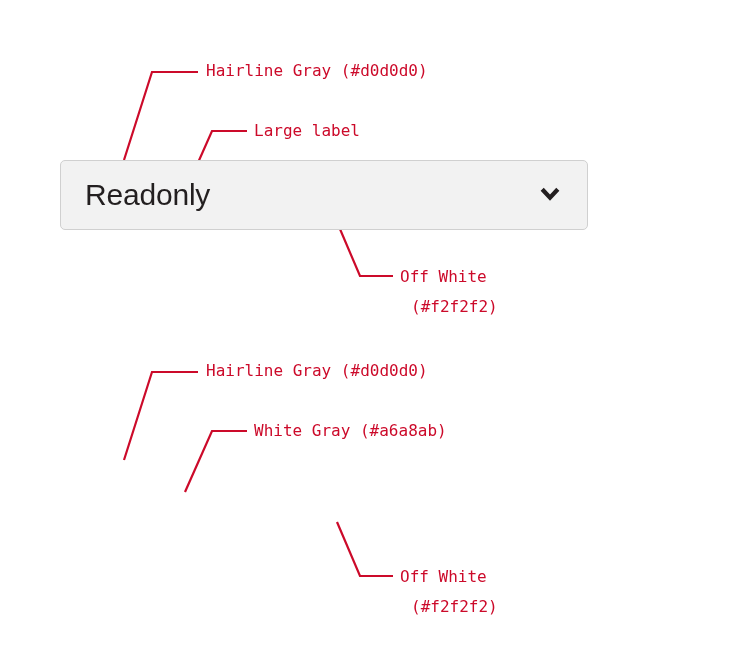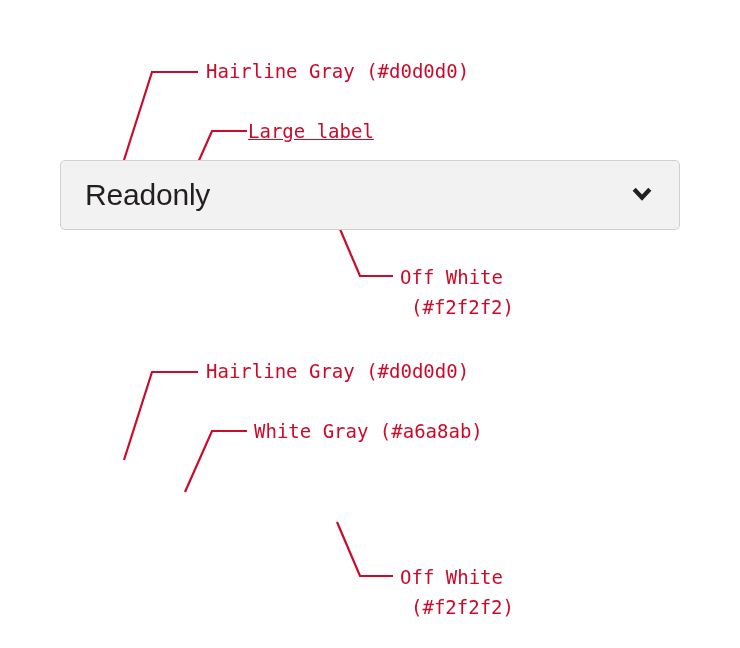--- a/index.html
+++ b/index.html
@@ -19,21 +19,21 @@
     position: absolute;
     left: 0;
     width: 740px;
   }
   #group-readonly { top: 0; }
   #group-disabled { top: 300px; }
 
   .select-field {
     position: absolute;
     left: 60px;
-    width: 620px;
+    width: 528px;
     height: 70px;
     box-sizing: border-box;
     background: #f2f2f2;
     border: 1px solid #d0d0d0;
     border-radius: 5px;
     display: flex;
     align-items: center;
     justify-content: space-between;
     padding: 0 22px 0 24px;
   }
@@ -50,21 +50,21 @@
   .chevron {
     width: 30px;
     height: 30px;
     display: block;
     flex: 0 0 auto;
   }
 
   .anno-text {
     position: absolute;
     font-family: "DejaVu Sans Mono", "Liberation Mono", monospace;
-    font-size: 19px;
+    font-size: 16px;
     line-height: 30px;
     color: #cc0a2a;
     white-space: pre;
   }
 
   .leader {
     position: absolute;
     left: 0;
     top: 0;
     overflow: visible;
@@ -79,21 +79,21 @@
 
     <polyline points="124,160 152,72 198,72" fill="none" stroke="#cc0a2a" stroke-width="2.2"></polyline>
 
     <polyline points="185,192 212,131 247,131" fill="none" stroke="#cc0a2a" stroke-width="2.2"></polyline>
 
     <polyline points="337,222 360,276 393,276" fill="none" stroke="#cc0a2a" stroke-width="2.2"></polyline>
   </svg>
 
   <div class="anno-text" style="left:206px; top:56px;">Hairline Gray (#d0d0d0)</div>
 
-  <div class="anno-text" style="left:248px; top:116px;text-decoration:underline;">Large label</div>
+  <div class="anno-text" style="left:254px; top:116px;">Large label</div>
 
   <div class="anno-text" style="left:400px; top:262px;">Off White</div>
 
   <div class="anno-text" style="left:411px; top:292px;">(#f2f2f2)</div>
 
   <div class="select-field" id="readonly-select">
     <span class="select-value value-dark">Readonly</span>
     <svg class="chevron" viewBox="0 0 24 24">
       <path d="M4.5 8.5 L12 16.5 L19.5 8.5 L17 6.2 L12 11.6 L7 6.2 Z" fill="#231f20"></path>
     </svg>

